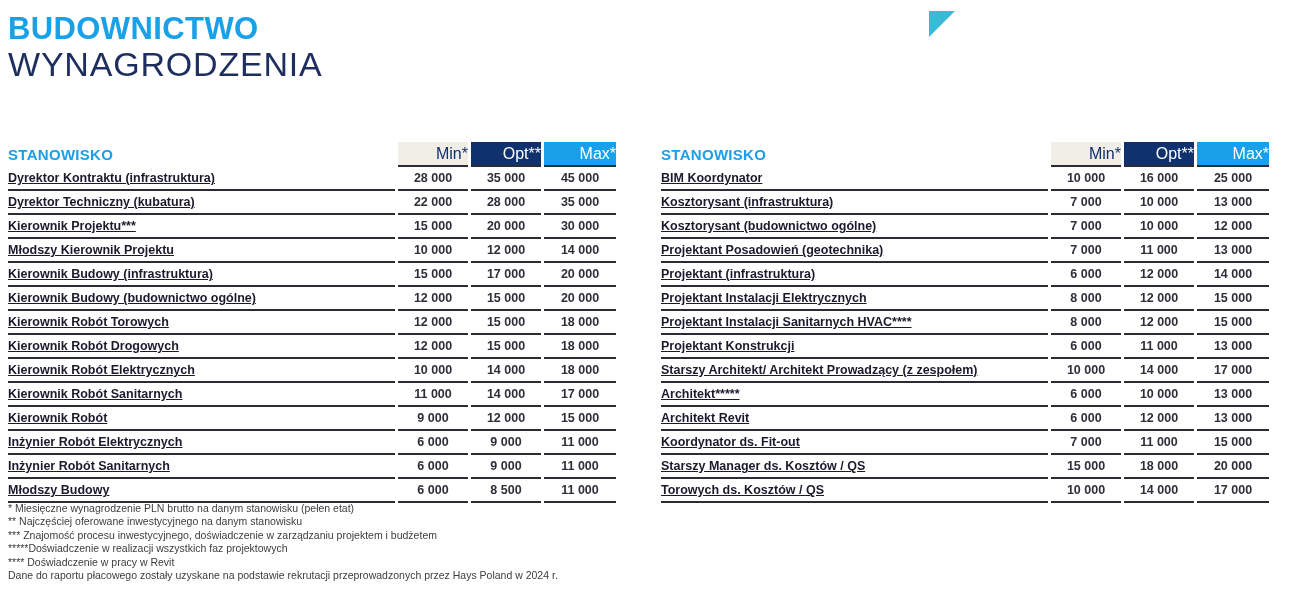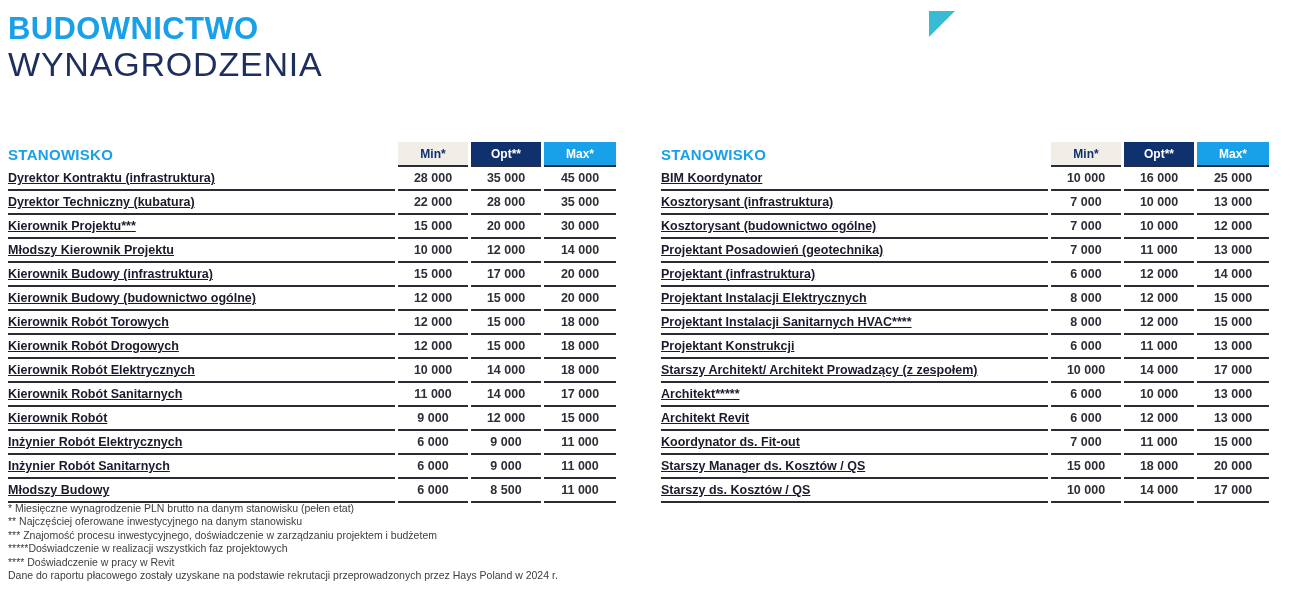--- a/index.html
+++ b/index.html
@@ -36,21 +36,21 @@
   col.c-pos { width: 387px; }
   col.c-val { width: 70px; }
   thead tr { height: 25px; }
   tbody tr { height: 24px; }
   th, td { padding: 0; vertical-align: middle; }
   th.pos-h {
     text-align: left; font-size: 15px; font-weight: 700;
     color: var(--accent-blue, #18A0E8); letter-spacing: 0.3px;
   }
   th.hcell {
-    font-size: 12px; font-weight: 700; text-align: center;
+    font-size: 16px; font-weight: 400; text-align: right;
     border-bottom: 2px solid var(--line, #2B2B33);
   }
   th.h-min { background: var(--min-bg, #F1EEE8); color: var(--navy, #0F316E); }
   th.h-opt { background: var(--navy, #0F316E); color: #ffffff; }
   th.h-max { background: var(--accent-blue, #18A0E8); color: #ffffff; }
   tbody td { border-bottom: 2px solid var(--line, #2B2B33); }
   td.pos {
     font-size: 12.5px; font-weight: 700; text-align: left;
     color: var(--label-color, #1A1A2C);
     white-space: nowrap; overflow: hidden; text-decoration: underline;
@@ -267,21 +267,21 @@
     <td class="val">11 000</td>
     <td class="val">15 000</td>
   </tr>
       <tr>
     <td class="pos">Starszy Manager ds. Kosztów / QS</td>
     <td class="val">15 000</td>
     <td class="val">18 000</td>
     <td class="val">20 000</td>
   </tr>
       <tr>
-    <td class="pos">Starszy ds. Kosztów / QS</td>
+    <td class="pos">Torowych ds. Kosztów / QS</td>
     <td class="val">10 000</td>
     <td class="val">14 000</td>
     <td class="val">17 000</td>
   </tr>
     </tbody>
 </table>
 
 <div class="footnotes">
   <div>* Miesięczne wynagrodzenie PLN brutto na danym stanowisku (pełen etat)</div>
   <div>** Najczęściej oferowane inwestycyjnego na danym stanowisku</div>

